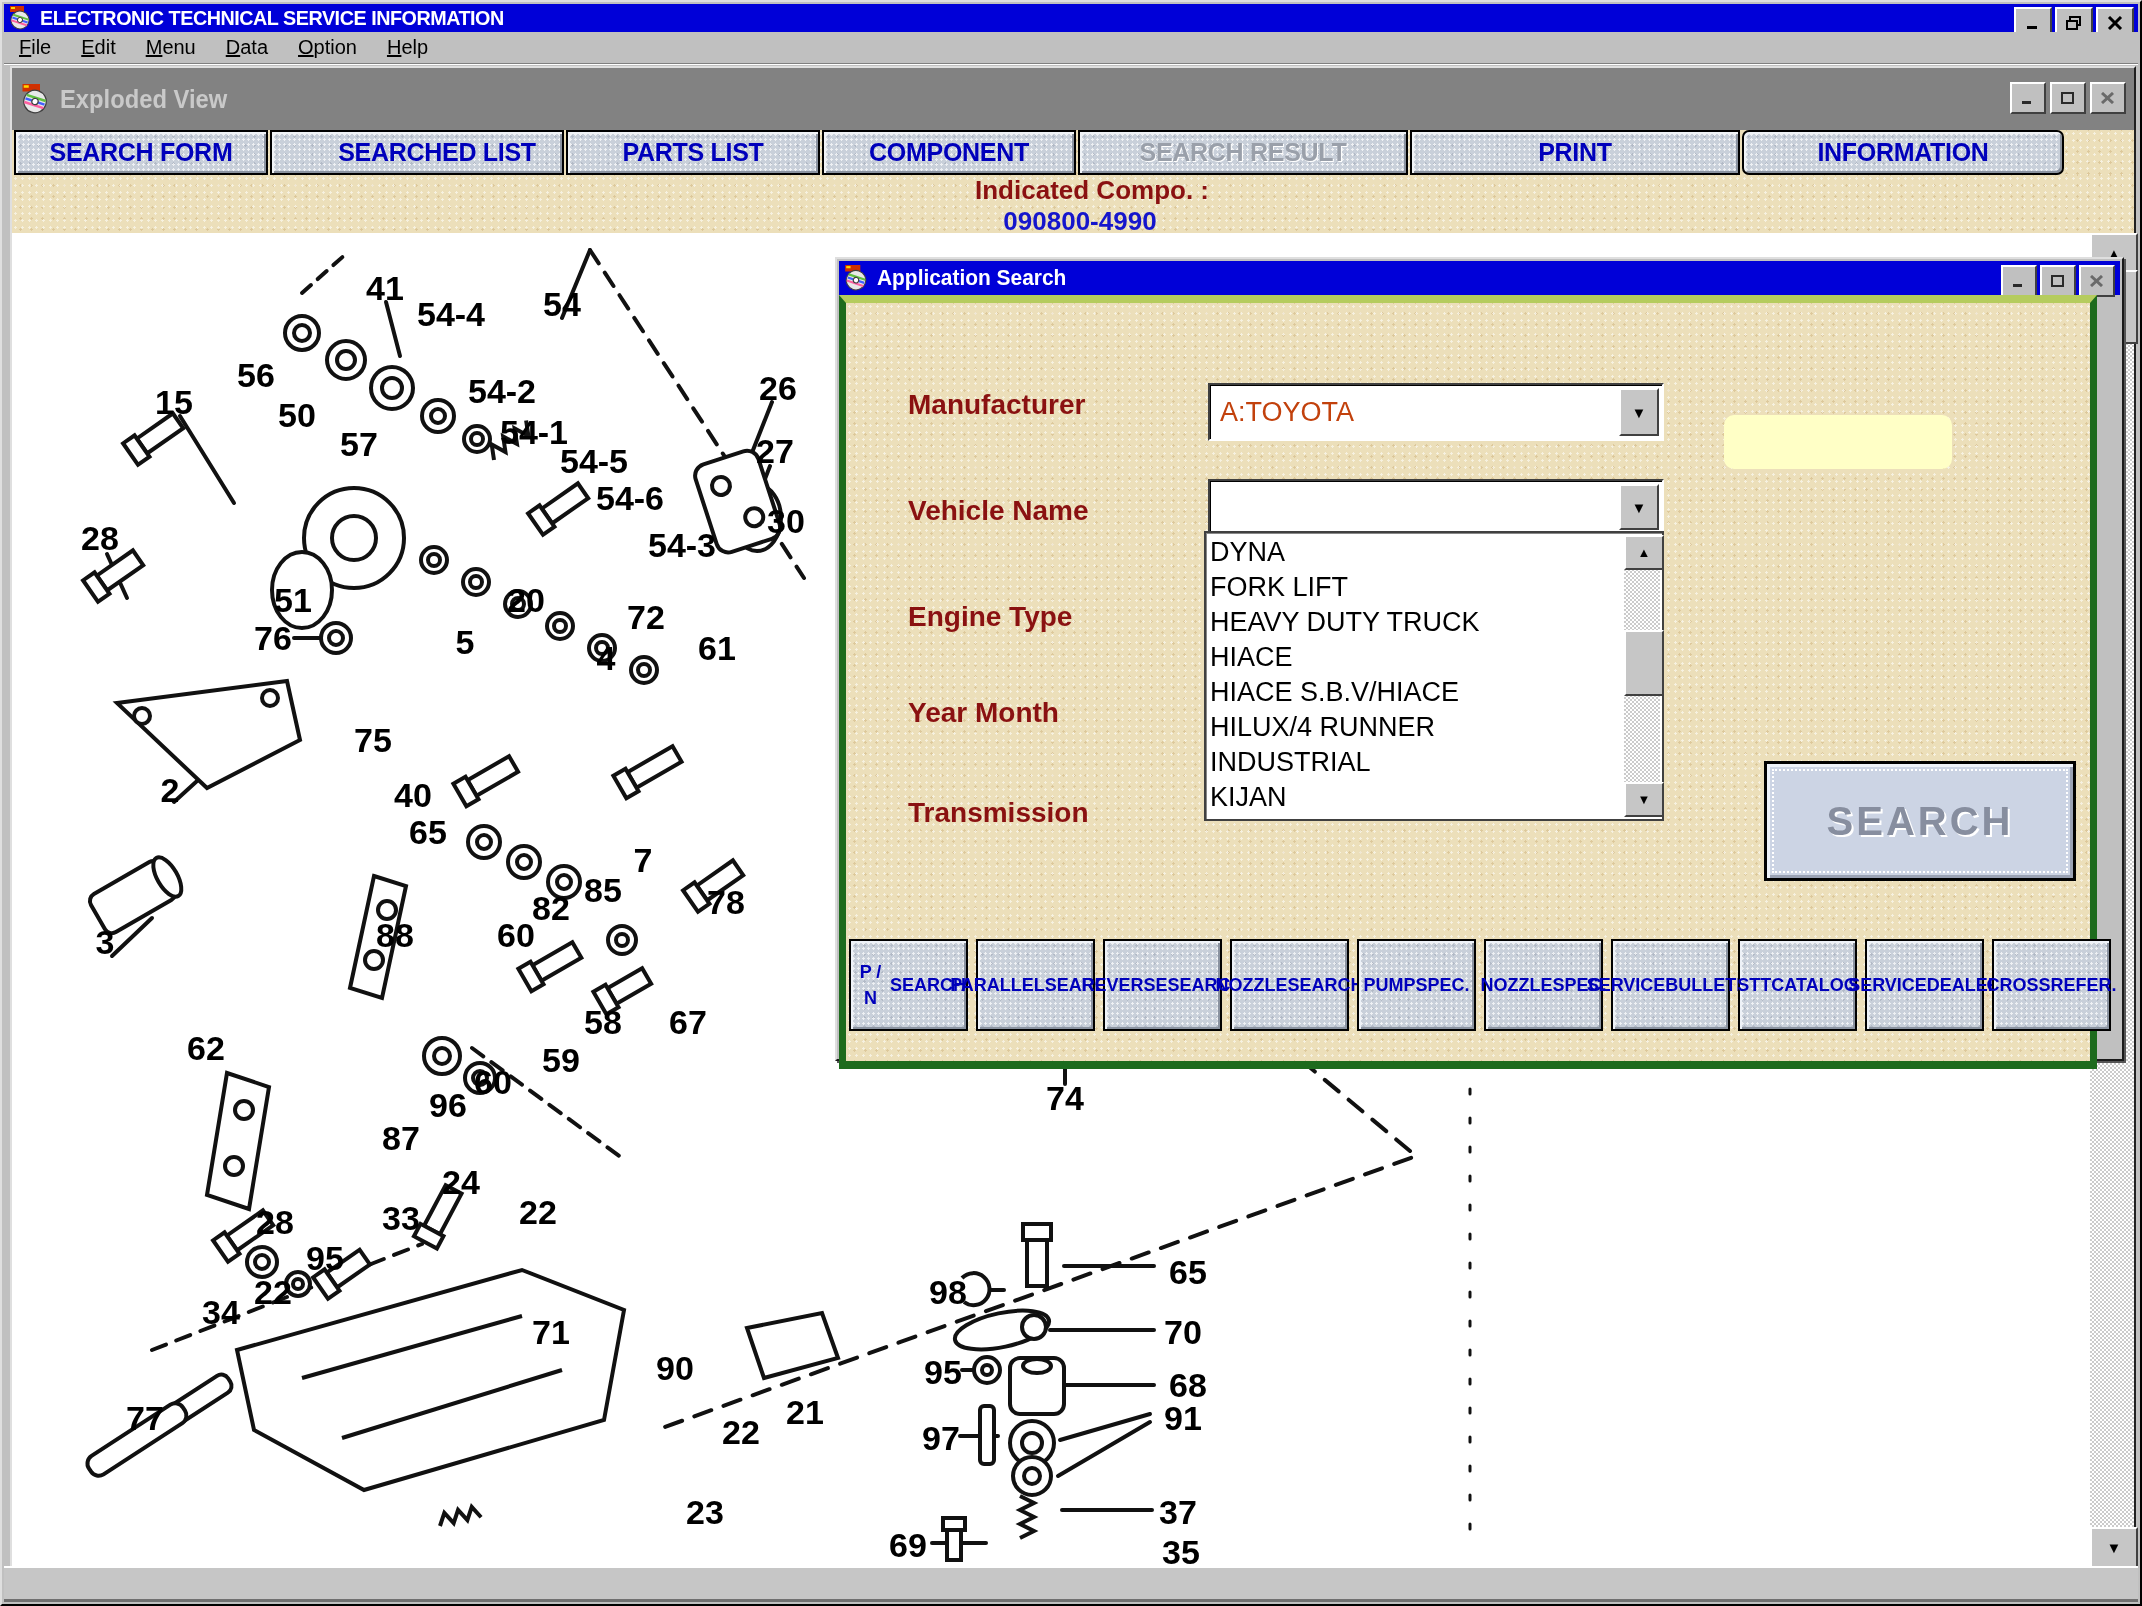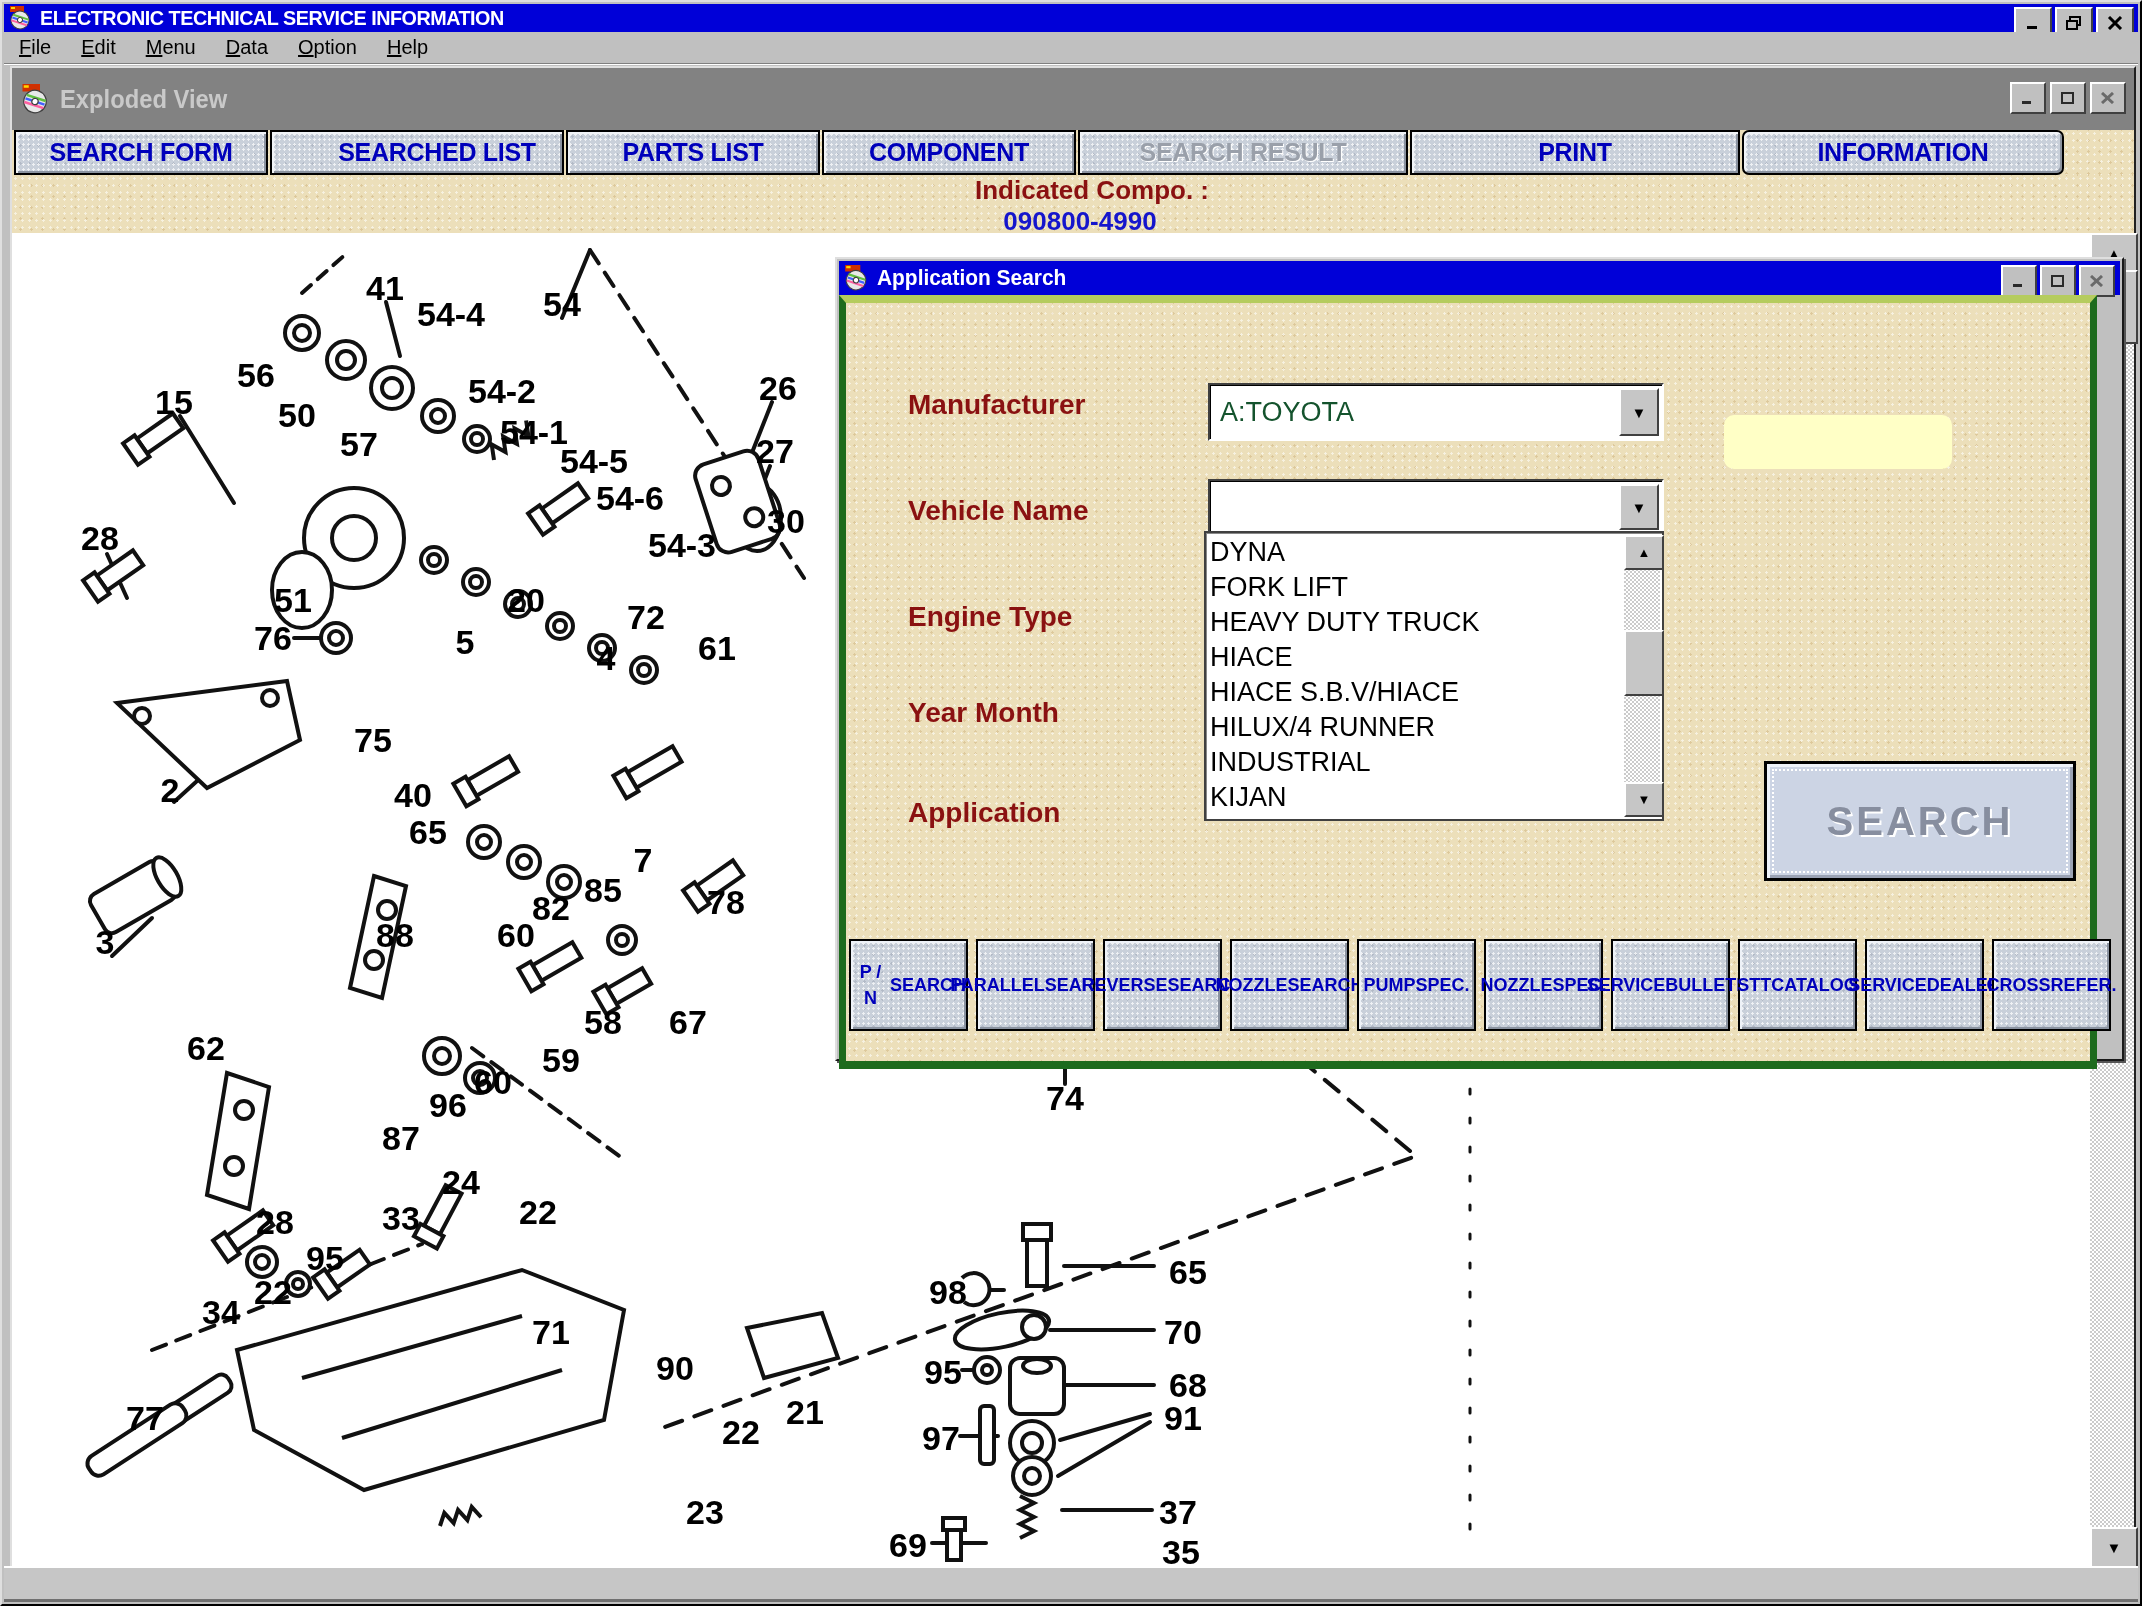--- a/index.html
+++ b/index.html
@@ -73,21 +73,21 @@
   .dlg-title{color:#fff;font-weight:bold;font-size:22px;margin-left:8px;
     transform:scaleX(.95);transform-origin:left center;}
   .dlg-btns{position:absolute;right:5px;top:4px;display:flex;gap:3px;}
   .dlg-body{left:2px;top:36px;width:1244px;height:758px;
     border-top:8px solid #b5cc5e;border-left:7px solid #1d6b1d;border-right:7px solid #1d6b1d;
     border-bottom:8px solid #1d6b1d;}
   .fld-label{position:absolute;left:62px;font-size:28px;font-weight:bold;color:#8a1111;white-space:nowrap;}
   .combo{position:absolute;left:362px;width:452px;background:#fff;
     border:2px solid;border-color:#404040 #fff #fff #404040;box-shadow:inset 1px 1px 0 #000;}
   .combo-val{position:absolute;left:10px;top:50%;transform:translateY(-50%);
-    font-size:27px;color:#14532d;white-space:nowrap;}
+    font-size:27px;color:#c2410c;white-space:nowrap;}
   .drop-btn{position:absolute;right:3px;top:3px;bottom:3px;width:36px;background:#c6c6c6;
     border:2px solid;border-color:#fff #404040 #404040 #fff;display:flex;align-items:center;justify-content:center;
     font-size:15px;color:#000;}
   .tooltip{position:absolute;left:878px;top:112px;width:228px;height:54px;background:#ffffc6;
     border-radius:10px;}
   .listbox{position:absolute;left:358px;top:228px;width:456px;height:286px;background:#fff;
     border:2px solid #404040;box-shadow:inset 1px 1px 0 #888;}
   .list-items{position:absolute;left:4px;top:2px;right:40px;bottom:2px;overflow:hidden;}
   .list-item{font-size:27px;color:#000;height:35px;line-height:35px;white-space:nowrap;}
   .lb-scroll{position:absolute;right:2px;top:2px;bottom:2px;width:36px;}
@@ -546,21 +546,21 @@
               </div>
             <div class="lb-scroll checker">
               <div class="lb-btn" style="top:0">▲</div>
               <div class="sthumb" style="top:95px;height:62px;width:36px"></div>
               <div class="lb-btn" style="bottom:0">▼</div>
             </div>
           </div>
 
           <div class="fld-label" style="top:298px">Engine Type</div>
           <div class="fld-label" style="top:394px">Year Month</div>
-          <div class="fld-label" style="top:494px">Application</div>
+          <div class="fld-label" style="top:494px">Transmission</div>
 
           <div class="search-btn">
             <div class="focus"></div>
             <div class="txt">SEARCH</div>
           </div>
 
           <div class="action-row" id="action-row">
               <div class="act-btn steel">
                 <span>P / N</span>
                 <br>

